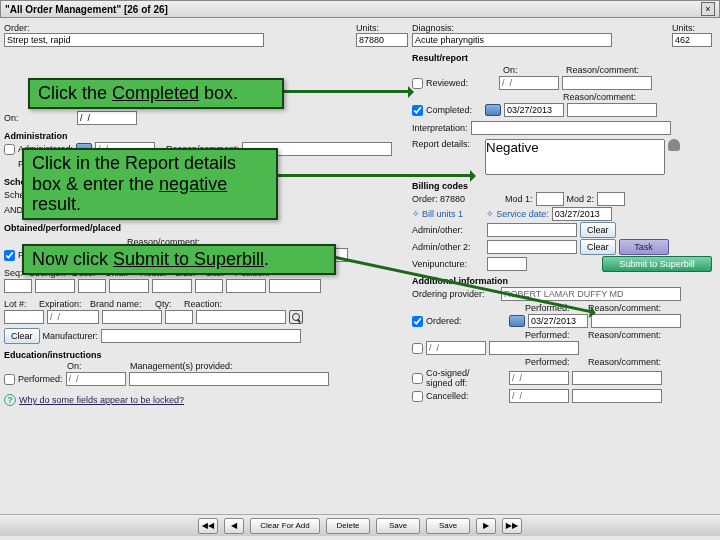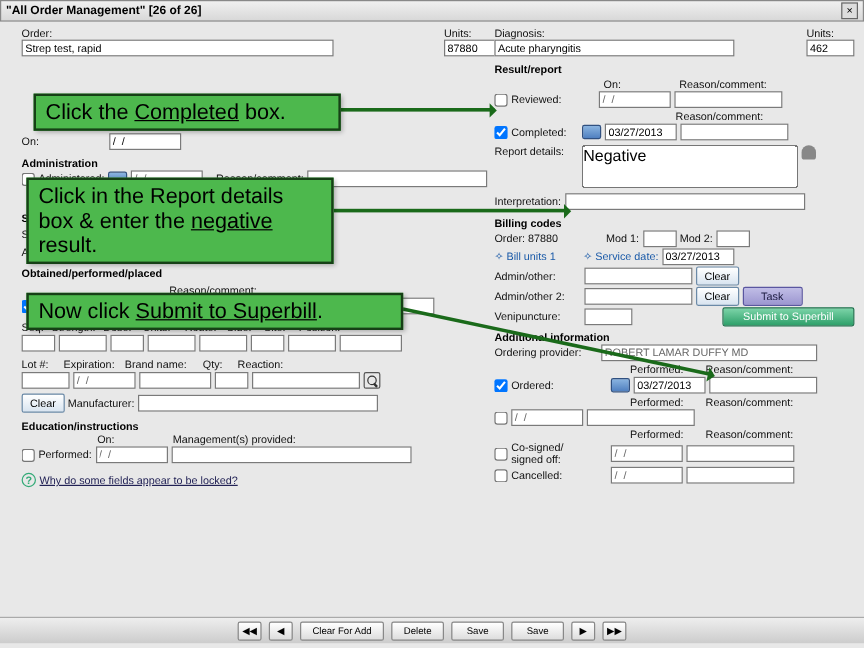--- a/index.html
+++ b/index.html
@@ -1,21 +1,21 @@
 <!DOCTYPE html>
 <html><head>
 <meta charset="utf-8">
 <style>
   * { box-sizing: border-box; margin: 0; padding: 0; font-family: Tahoma, Arial, sans-serif; }
   body { background: #e8e8e8; width: 720px; height: 540px; overflow: hidden; position: relative; font-size: 9px; }
   .titlebar { background: linear-gradient(#f0f0f0,#d8d8d8); border: 1px solid #888; height: 18px; display: flex; align-items: center; padding: 0 4px; }
   .titlebar-text { font-weight: bold; font-size: 10px; }
   .close-x { margin-left: auto; width: 14px; height: 14px; border: 1px solid #666; background: #ddd; text-align: center; line-height: 12px; cursor: pointer; }
   .panel { position: absolute; background: #e8e8e8; }
-  .left-col { left: 18px; top: 22px; width: 404px; }
+  .left-col { left: 4px; top: 22px; width: 404px; }
   .right-col { left: 412px; top: 22px; width: 300px; }
   .section-label { font-weight: bold; font-size: 9px; margin-top: 6px; margin-bottom: 1px; }
   .row { display: flex; align-items: center; gap: 3px; margin: 1px 0; }
   .field-label { font-size: 9px; color: #111; }
   input[type=text].tf { height: 14px; font-size: 9px; border: 1px solid #7a7a7a; background: #fff; padding: 0 2px; }
   .tf.gray { background: #f2f2f2; color: #666; }
   .tf.tiny { width: 60px; }
   .tf.w28 { width: 28px; }
   .tf.w52 { width: 52px; }
   .tf.w90 { width: 90px; }
@@ -201,28 +201,28 @@
     <span style="width:148px"></span>
     <span class="field-label">Reason/comment:</span>
   </div>
   <div class="row">
     <input type="checkbox" class="cb" checked="" style="">
     <span class="field-label" style="width:56px">Completed:</span>
     <span class="book-icon"></span>
     <input class="tf tiny" type="text" value="03/27/2013" style="">
     <input class="tf w90" type="text" style="">
   </div>
+  <div class="row" style="margin-top:4px">
+    <span class="field-label">Interpretation:</span>
+    <input class="tf w200" type="text" style="">
+  </div>
   <div class="row" style="margin-top:4px; align-items:flex-start">
     <span class="field-label" style="width:70px">Report details:</span>
     <textarea class="tf" style="width: 180px; height: 36px; resize: none;">Negative</textarea>
     <span class="person-icon"></span>
-  </div>
-  <div class="row" style="margin-top:4px">
-    <span class="field-label">Interpretation:</span>
-    <input class="tf w200" type="text" style="">
   </div>
 
   <div class="section-label" style="margin-top:6px">Billing codes</div>
   <div class="row">
     <span class="field-label" style="width:90px">Order: 87880</span>
     <span class="field-label">Mod 1:</span>
     <input class="tf w28" type="text" style="">
     <span class="field-label">Mod 2:</span>
     <input class="tf w28" type="text" style="">
   </div>

